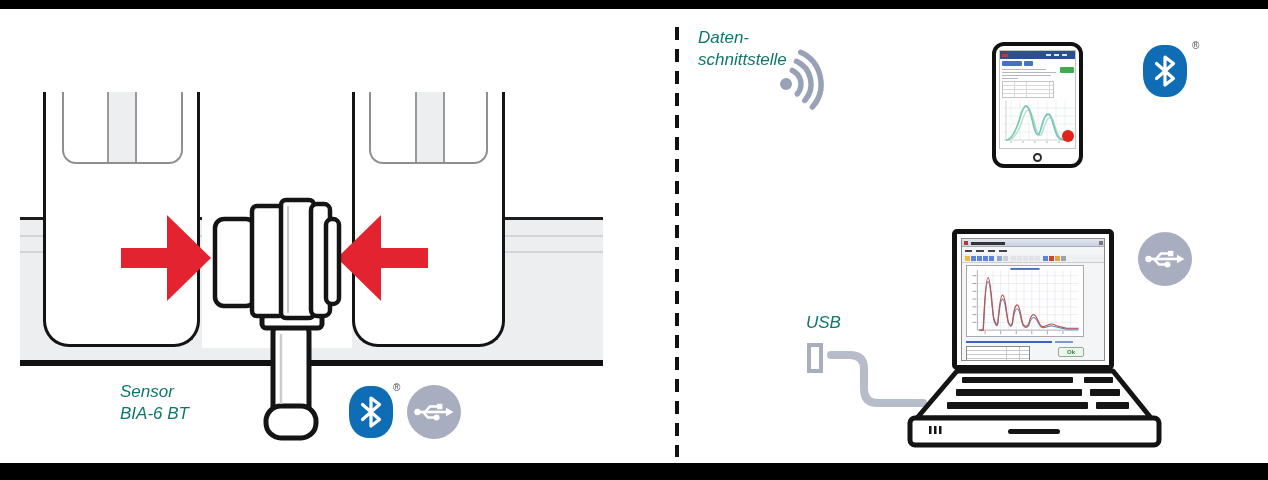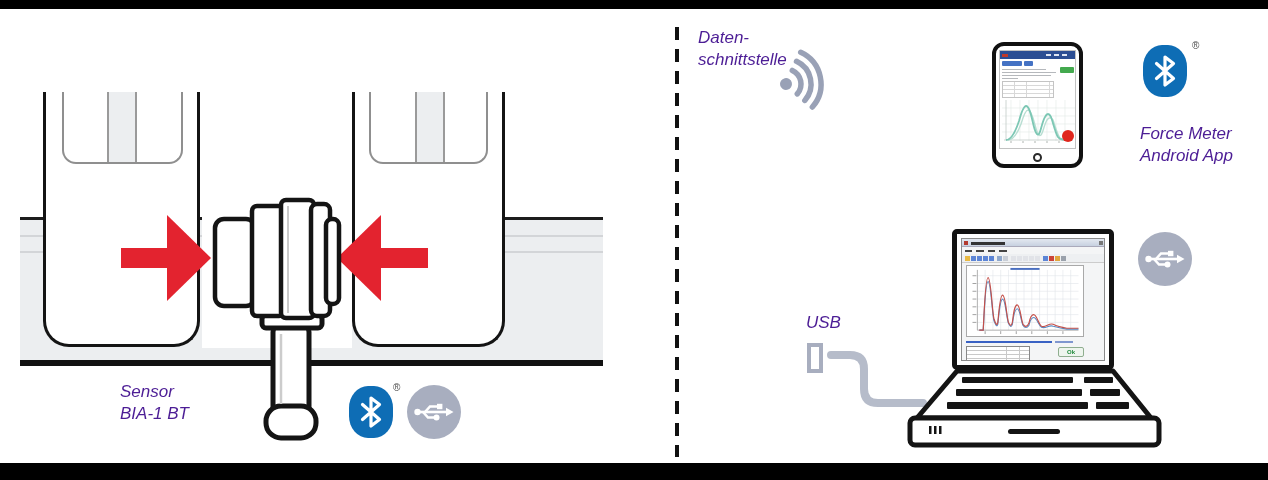--- a/index.html
+++ b/index.html
@@ -1,21 +1,21 @@
 <!DOCTYPE html>
 <html><head>
 <meta charset="utf-8">
 <style>
   html,body{margin:0;padding:0;background:#fff;}
   *{box-sizing:border-box;}
   .page{position:relative;width:1268px;height:480px;background:#fff;overflow:hidden;
         font-family:"Liberation Sans",sans-serif;}
   .abs{position:absolute;}
   .bar{position:absolute;left:0;width:1268px;background:#000;}
-  .cap{position:absolute;font-style:italic;font-size:17px;line-height:22px;color:#4c1d95;}
+  .cap{position:absolute;font-style:italic;font-size:17px;line-height:22px;color:#0f766e;}
   .regmark{position:absolute;font-size:10px;color:#4a4a4a;font-style:normal;}
   .ln{position:absolute;background:#b5b8bc;}
   
   .wallband{position:absolute;left:20px;top:217px;width:583px;height:143px;background:#eceef0;border-top:3px solid #1d1d1d;}
   .wallline{position:absolute;left:0;width:100%;height:2px;background:#d3d5d8;}
   .floor{position:absolute;left:20px;top:360px;width:583px;height:6px;background:#111;}
   .doorway{position:absolute;left:202px;top:212px;width:150px;height:136px;background:#fff;}
   .door{position:absolute;top:92px;height:255px;background:#fff;border:3px solid #141414;border-top:none;border-radius:0 0 26px 26px;}
   .window{position:absolute;top:92px;height:72px;background:#fff;border:2px solid #8f8f8f;border-top:none;border-radius:0 0 14px 14px;}
   .wband{position:absolute;top:92px;width:30px;height:70px;background:#eceef0;border-left:2px solid #9a9a9a;border-right:2px solid #9a9a9a;}
@@ -79,21 +79,21 @@
         <rect x="252" y="206" width="32" height="110" rx="5"></rect>
         <rect x="281" y="200" width="33" height="118" rx="5"></rect>
         <rect x="311" y="204" width="19" height="112" rx="6"></rect>
         <rect x="326" y="219" width="13" height="85" rx="6"></rect>
         <line x1="288" y1="206" x2="288" y2="313" stroke="#c9c9c9" stroke-width="2"></line>
       </g>
     </svg>
 
     <div class="cap" style="left:120px;top:381px;">
       <span>Sensor</span><br>
-      <span>BIA-1 BT</span>
+      <span>BIA-6 BT</span>
     </div>
 
     <svg class="abs" style="left:349px;top:386px;" width="44" height="52" viewBox="0 0 44 52">
       <rect x="0" y="0" width="44" height="52" rx="19" ry="22" fill="#0e6db5"></rect>
       <path d="M13.5 18.5 L30.5 33.5 L22 40 L22 12 L30.5 18.5 L13.5 33.5" fill="none" stroke="#fff" stroke-width="3.2" stroke-linejoin="round" stroke-linecap="round"></path>
     </svg>
     <span class="regmark" style="left:393px;top:382px;">®</span>
 
     <svg class="abs" style="left:407px;top:385px;" width="54" height="54" viewBox="0 0 54 54">
       <circle cx="27" cy="27" r="27" fill="#a8aebf"></circle>
@@ -173,24 +173,20 @@
       </svg>
     </div>
     <div class="homebtn" style="left:393px;top:153px;"></div>
 
     <svg class="abs" style="left:503px;top:45px;" width="44" height="52" viewBox="0 0 44 52">
       <rect x="0" y="0" width="44" height="52" rx="19" ry="22" fill="#0e6db5"></rect>
       <path d="M13.5 18.5 L30.5 33.5 L22 40 L22 12 L30.5 18.5 L13.5 33.5" fill="none" stroke="#fff" stroke-width="3.2" stroke-linejoin="round" stroke-linecap="round"></path>
     </svg>
     <span class="regmark" style="left:552px;top:40px;">®</span>
 
-    <div class="cap" style="left:500px;top:123px;">
-      <span>Force Meter</span><br>
-      <span>Android App</span>
-    </div>
 
     <div class="cap" style="left:166px;top:312px;text-align:center;">
       <span>USB</span>
     </div>
     <svg class="abs" style="left:155px;top:340px;" width="135" height="70" viewBox="795 340 135 70">
       <path d="M831 355 h19 q14 0 14 14 v20 q0 14 14 14 h45" fill="none" stroke="#b6bcca" stroke-width="8" stroke-linecap="round"></path>
     </svg>
     <div class="usbplug" style="left:167px;top:343px;"></div>
 
     <svg class="abs" style="left:260px;top:368px;" width="262" height="86" viewBox="900 368 262 86">

